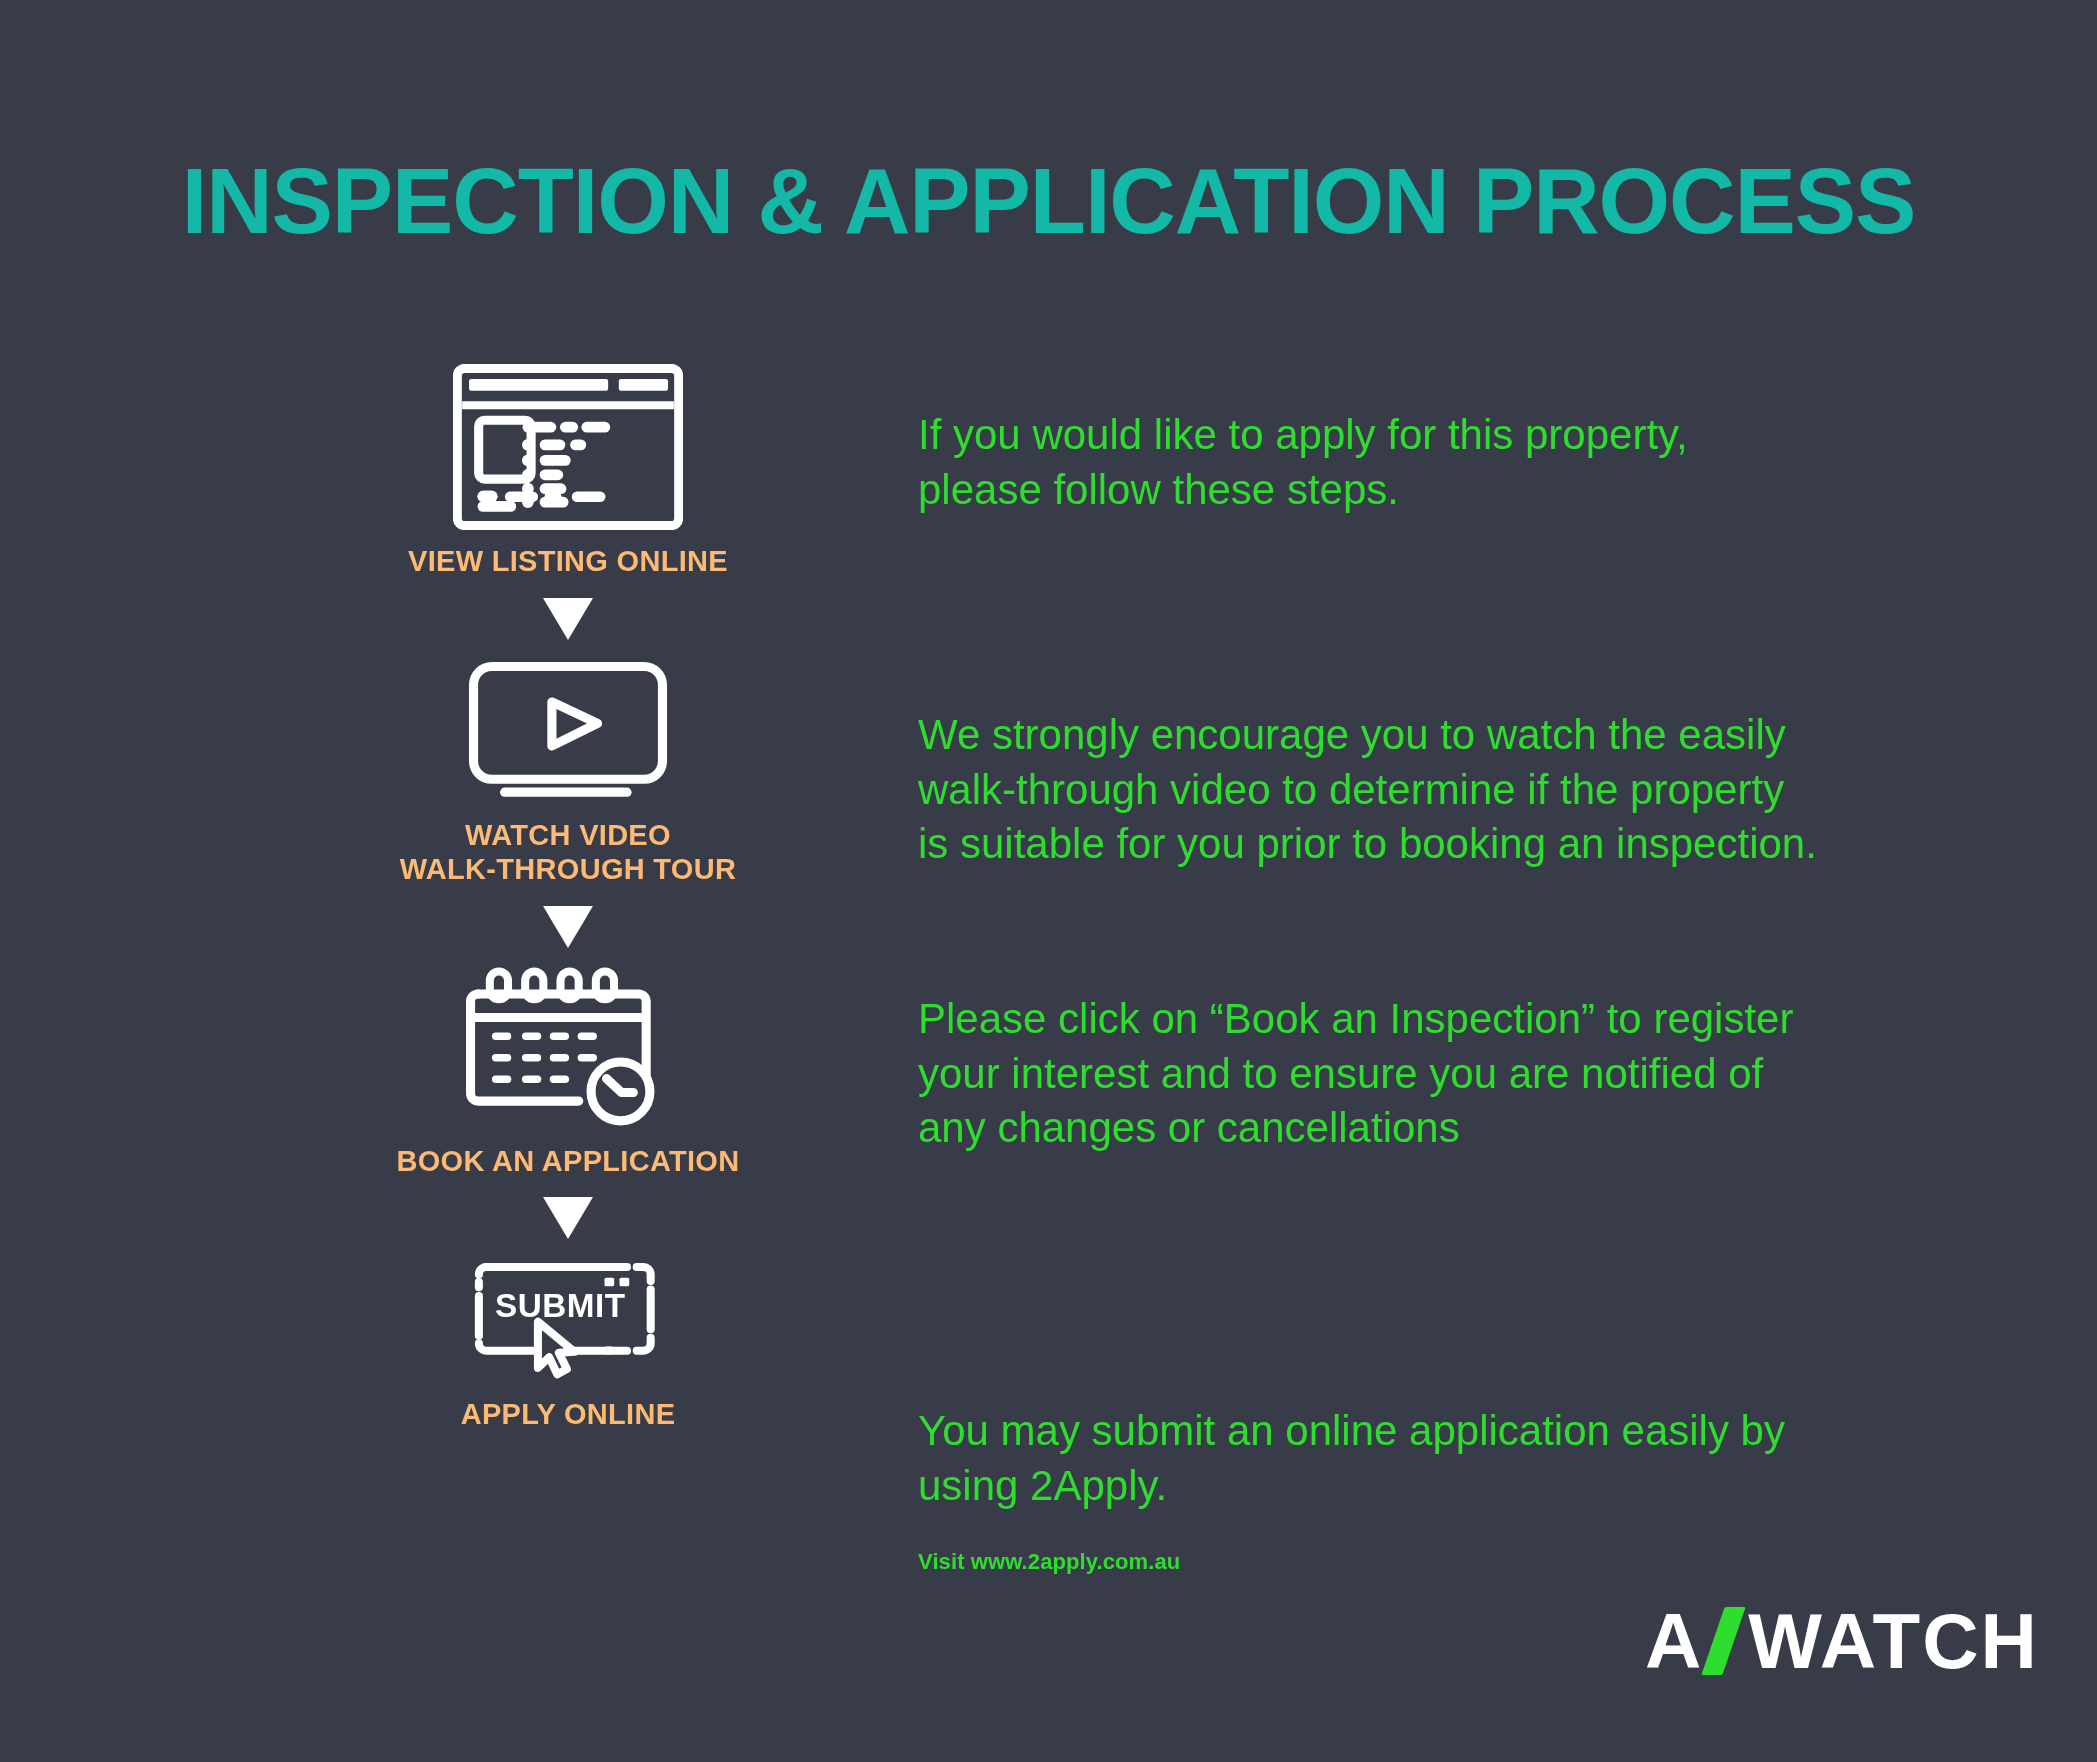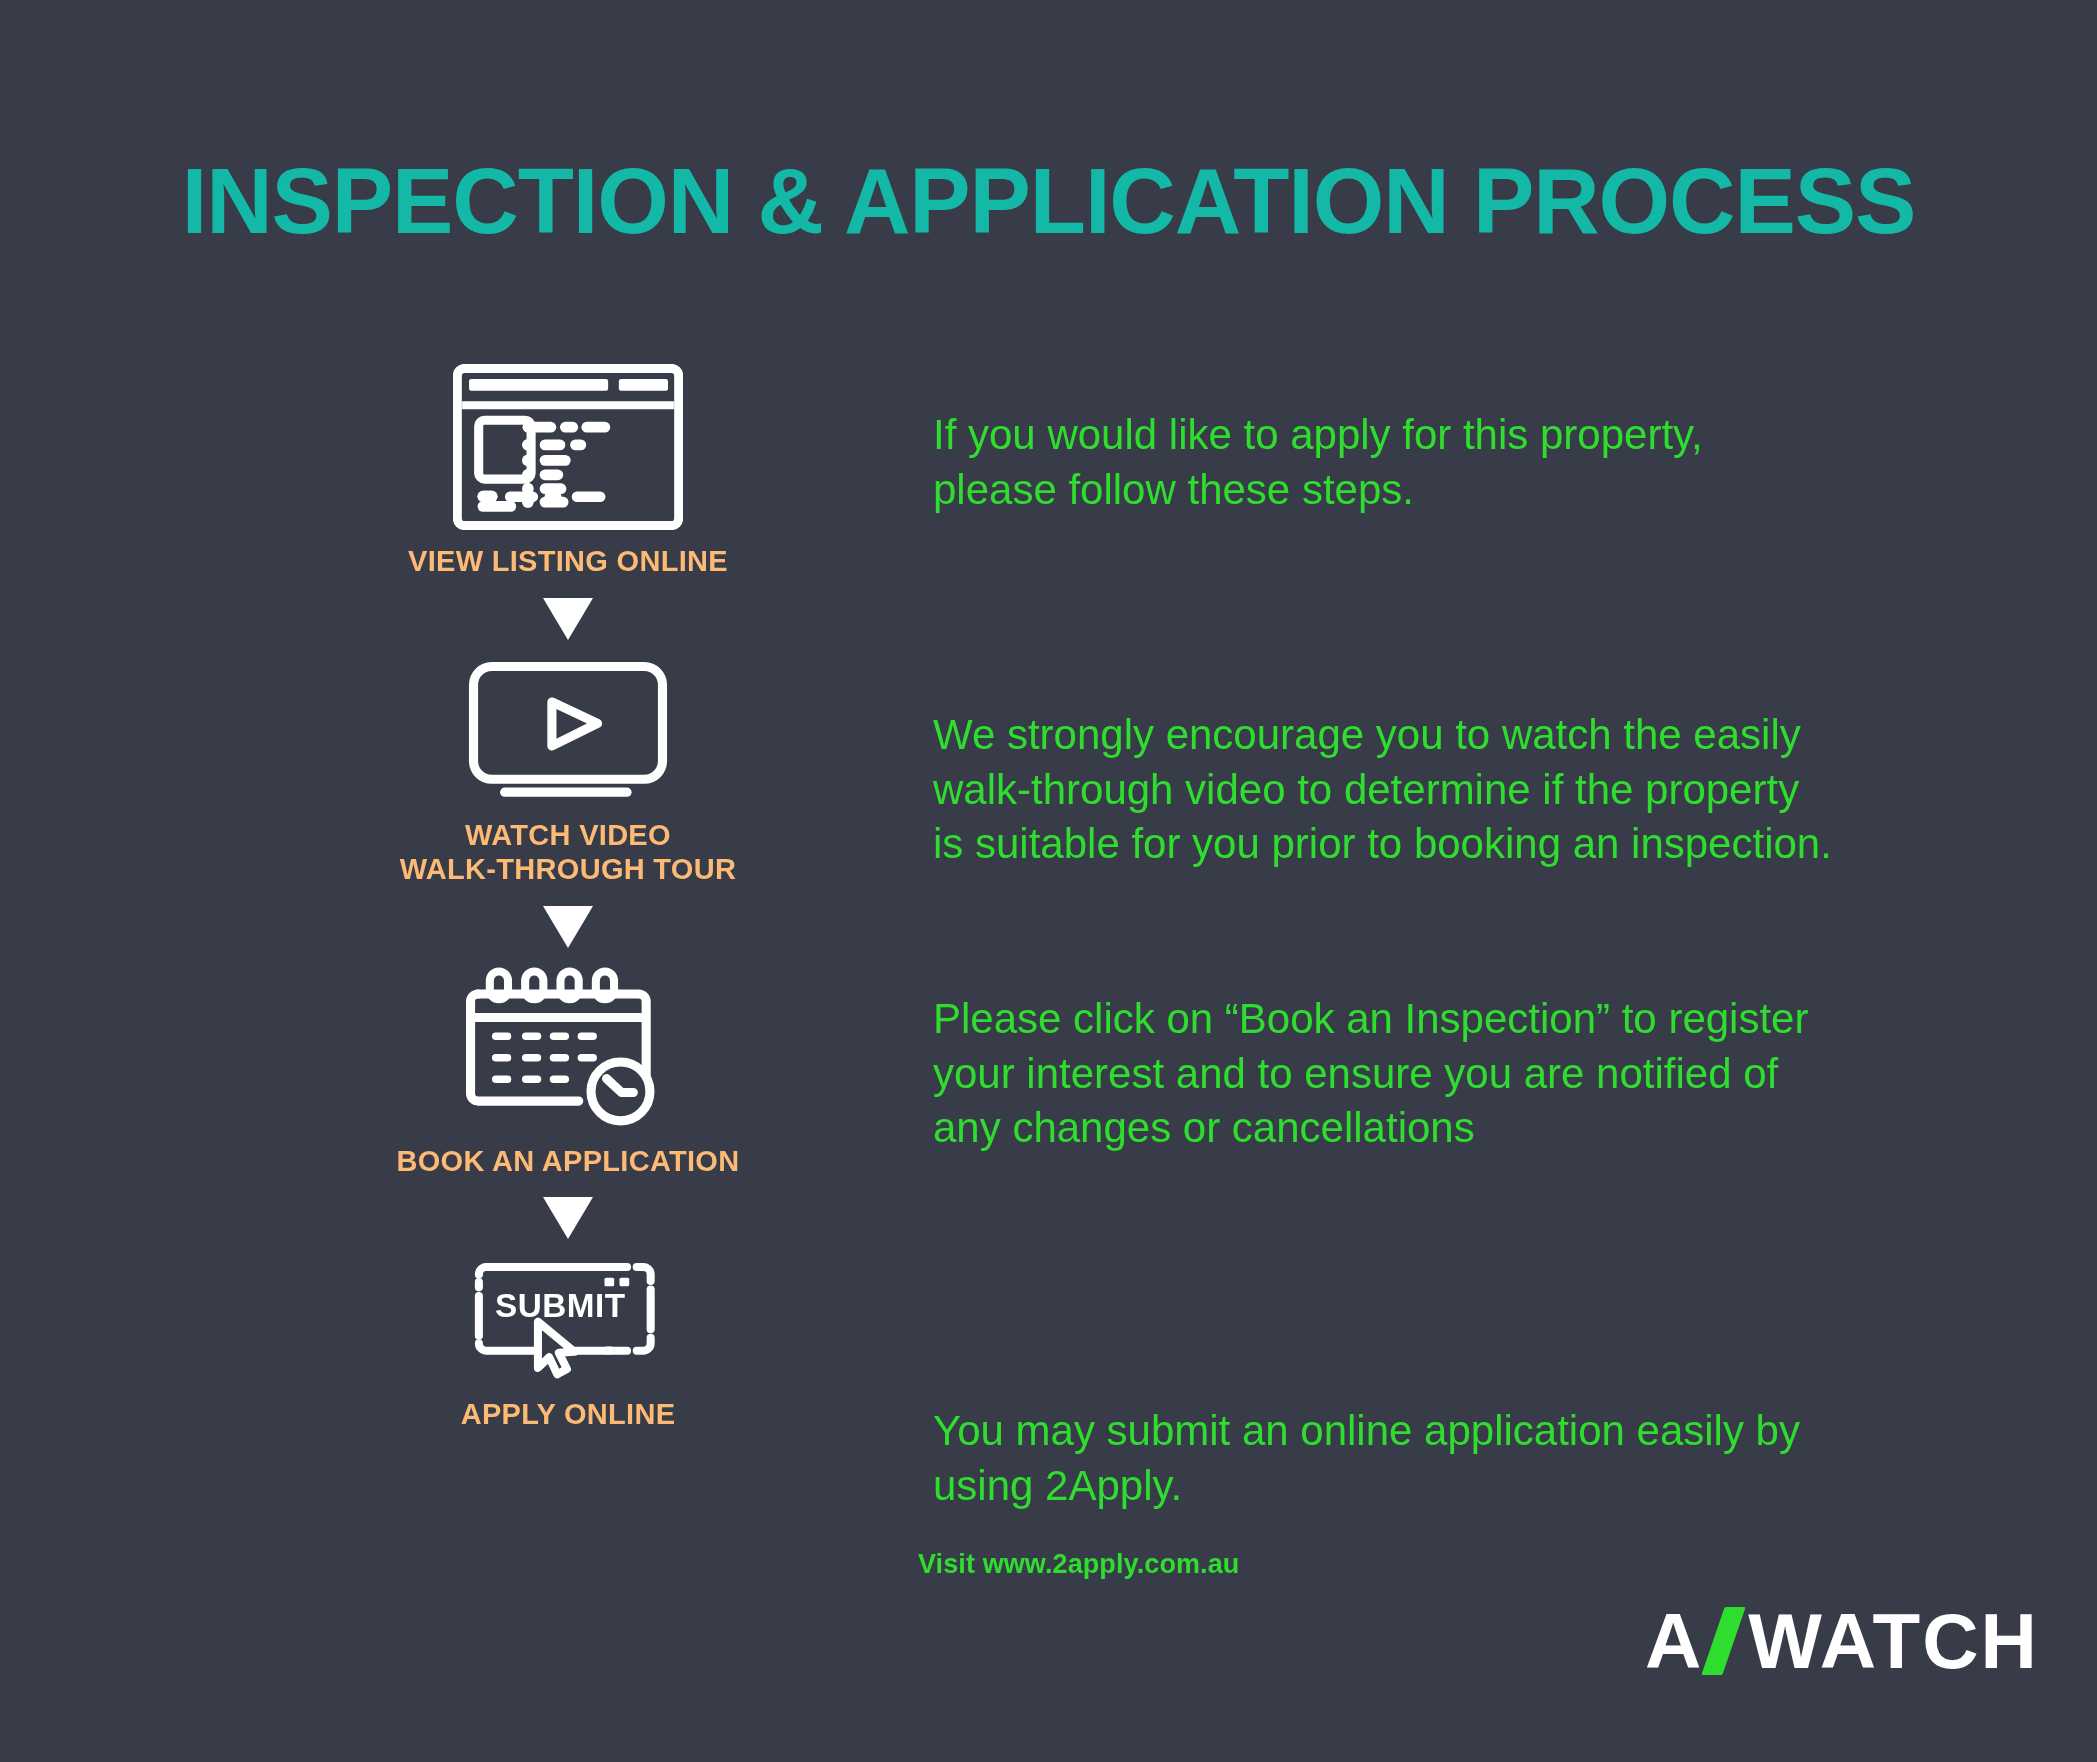--- a/index.html
+++ b/index.html
@@ -73,33 +73,32 @@
   
   .para {
     position: absolute;
     left: 918px;
     color: #2fdd2f;
     font-size: 42px;
     font-weight: 400;
     line-height: 1.30;
     letter-spacing: 0px;
     white-space: pre-line;
-    margin-left: 15px;
   }
   #para-1 { top: 408px;  width: 1018px; }
   #para-2 { top: 708px; width: 1018px; }
   #para-3 { top: 992px; width: 1008px; }
   #para-4 { top: 1404px; width: 965px; }
 
   #visit-line {
     position: absolute;
     left: 918px;
     top: 1549px;
     color: #2fdd2f;
-    font-size: 27px;
+    font-size: 22px;
     font-weight: bold;
     letter-spacing: 0.1px;
     white-space: nowrap;
   }
 
   
   #logo {
     position: absolute;
     right: 58px;
     top: 1602px;

